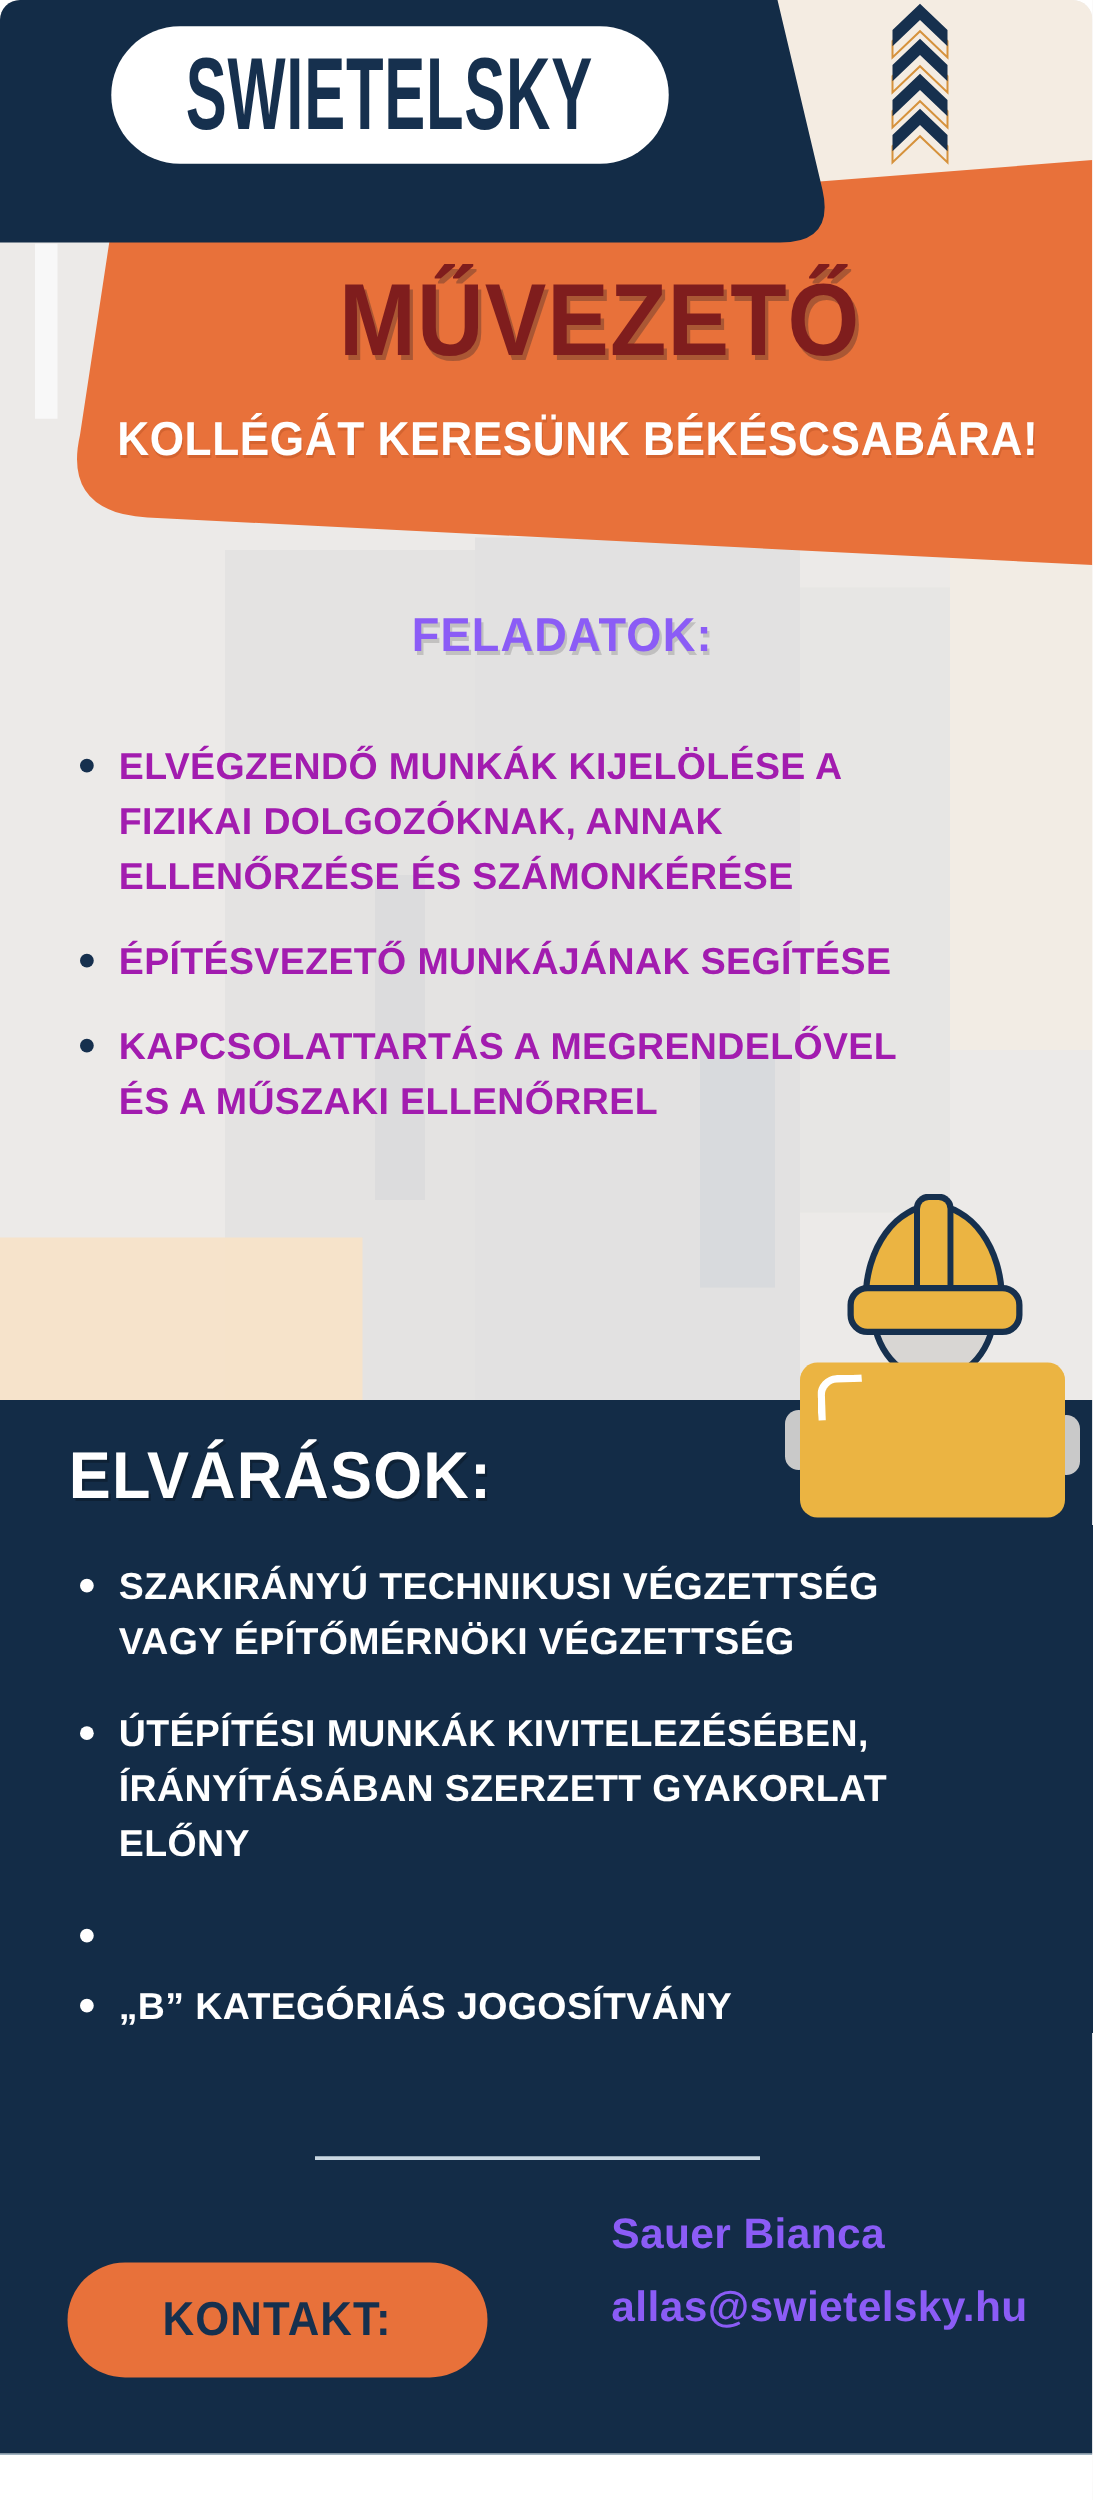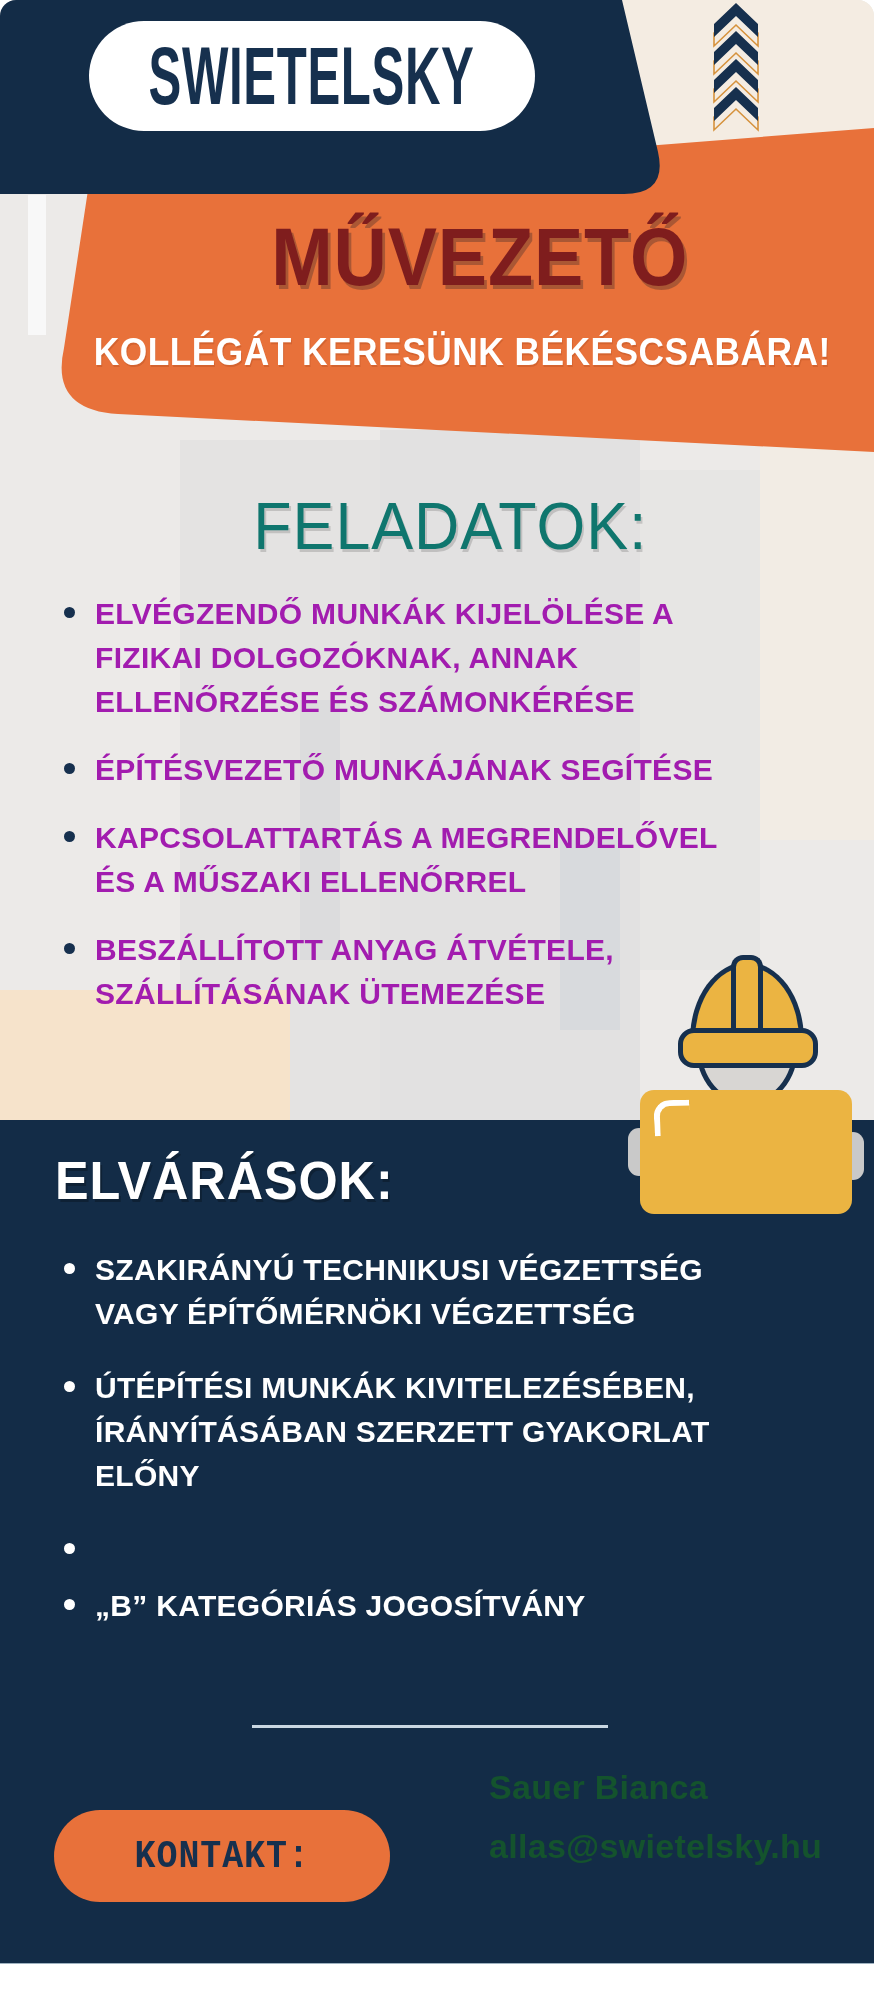--- a/index.html
+++ b/index.html
@@ -41,21 +41,21 @@
   .hero-subtitle{
     left:40px;top:331px;width:844px;text-align:center;z-index:5;
     font-size:38px;font-weight:700;color:#ffffff;letter-spacing:0.5px;
     text-shadow:1px 2px 0 rgba(120,40,0,0.18);
   }
   .hero-subtitle span{display:inline-block;transform:scaleX(0.93);transform-origin:center;white-space:nowrap;}
 
   
   .h-feladatok{
     left:30px;top:488px;width:840px;text-align:center;z-index:3;
-    font-size:66px;font-weight:400;color:#0f766e;letter-spacing:1px;
+    font-size:38px;font-weight:700;color:#8b5cf6;letter-spacing:1px;
     text-shadow:2px 3px 0 rgba(0,0,0,0.15);
   }
   .h-feladatok span{display:inline-block;transform:scaleX(0.95);white-space:nowrap;}
   .h-elvarasok{
     left:55px;top:1150px;z-index:3;
     font-size:53px;font-weight:700;color:#ffffff;letter-spacing:1px;
     text-shadow:2px 3px 0 rgba(0,0,0,0.25);
   }
   .h-elvarasok span{display:inline-block;transform:scaleX(0.95);transform-origin:left center;white-space:nowrap;}
 
@@ -75,27 +75,27 @@
   .list-elvarasok .dot{background:#ffffff;}
   .list-elvarasok .txt{color:#ffffff;}
 
   
   .dark-section{left:0;top:1120px;width:874px;height:843px;background:#132c47;z-index:2;}
   .divider{left:252px;top:1725px;width:356px;height:3px;background:#c9d7e2;z-index:3;}
 
   .kontakt-btn{
     left:54px;top:1810px;width:336px;height:92px;border-radius:46px;
     background:#e8713a;z-index:3;display:flex;align-items:center;justify-content:center;
-    border:none;cursor:pointer;font-family:Liberation Mono, monospace;
+    border:none;cursor:pointer;
   }
   .kontakt-btn span{
     font-size:38px;font-weight:800;color:#16304e;letter-spacing:1px;
     transform:scaleX(0.92);white-space:nowrap;
   }
-  .contact{left:489px;top:1770px;z-index:3;color:#14532d;}
+  .contact{left:489px;top:1770px;z-index:3;color:#8b5cf6;}
   .contact div{font-size:34px;font-weight:700;line-height:34px;margin-bottom:25px;letter-spacing:0.3px;}
 
   
   .hat-dome{
     left:690px;top:962px;width:104px;height:78px;z-index:3;
     background:#ebb442;border:5px solid #16304e;border-bottom:none;
     border-radius:60px 60px 0 0 / 82px 82px 0 0;
   }
   .hat-ridge{
     left:731px;top:955px;width:22px;height:80px;z-index:4;
@@ -191,25 +191,20 @@
         <div class="dot"></div>
         <div class="txt">ÉPÍTÉSVEZETŐ MUNKÁJÁNAK SEGÍTÉSE</div>
       </div>
 
       <div class="item">
         <div class="dot"></div>
         <div class="txt">KAPCSOLATTARTÁS A MEGRENDELŐVEL
 ÉS A MŰSZAKI ELLENŐRREL</div>
       </div>
 
-      <div class="item">
-        <div class="dot"></div>
-        <div class="txt">BESZÁLLÍTOTT ANYAG ÁTVÉTELE,
-SZÁLLÍTÁSÁNAK ÜTEMEZÉSE</div>
-      </div>
     </div>
 
   <div class="abs dark-section"></div>
 
   <div class="abs h-elvarasok"><span>ELVÁRÁSOK:</span></div>
   <div class="abs blist list-elvarasok">
 
       <div class="item">
         <div class="dot"></div>
         <div class="txt">SZAKIRÁNYÚ TECHNIKUSI VÉGZETTSÉG

